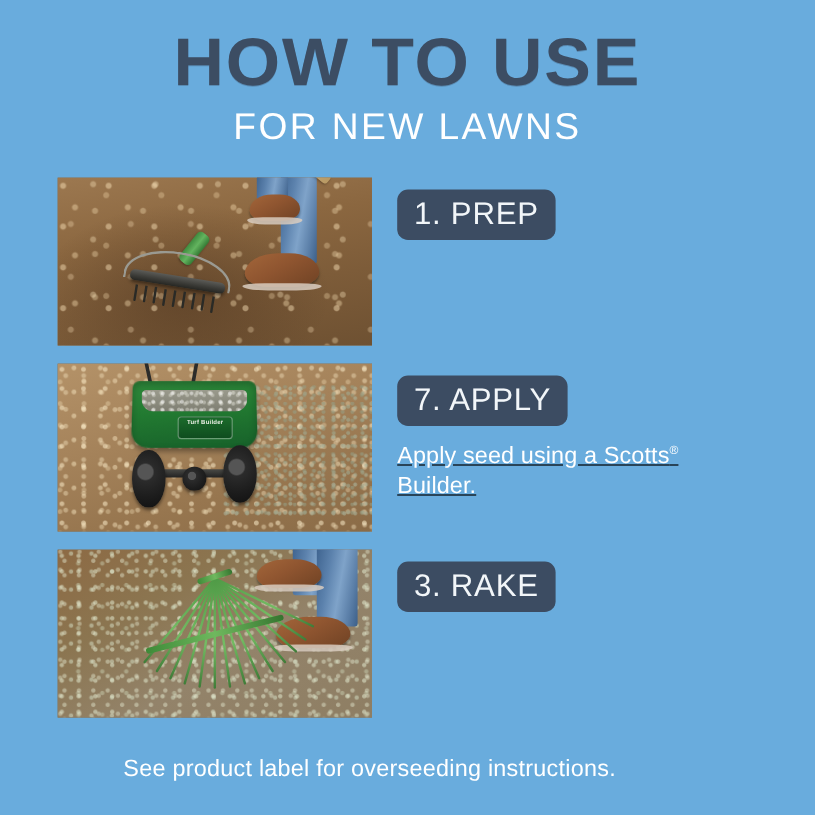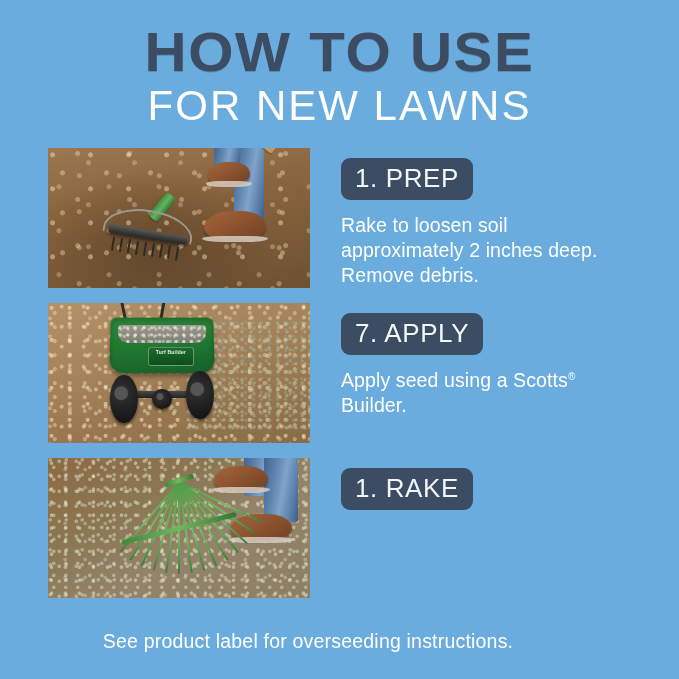--- a/index.html
+++ b/index.html
@@ -35,21 +35,21 @@
     font-weight: 700;
     letter-spacing: 1.5px;
     color: #3c4d63;
     line-height: 60px;
     margin: 0;
     transform: scaleX(1.04);
     text-shadow: 0 1px 0 rgba(60,77,99,0.35);
   }
   .subtitle {
     font-family: "Liberation Sans", sans-serif;
-    font-size: 42px;
+    font-size: 31px;
     font-weight: 400;
     letter-spacing: 2.0px;
     color: #ffffff;
     line-height: 36px;
     margin: 6px 0 0 0;
   }
 
   
   .steps {
     position: absolute;
@@ -250,22 +250,23 @@
       radial-gradient(circle at 22% 35%, rgba(170,175,150,0.8) 0 1.3px, transparent 2px),
       radial-gradient(circle at 68% 62%, rgba(160,168,142,0.75) 0 1.3px, transparent 2px),
       radial-gradient(circle at 45% 18%, rgba(150,158,132,0.7) 0 1.3px, transparent 2px);
     background-size: 9px 8px, 12px 11px, 8px 7px;
     opacity: 0.85;
   }
 
   
   .step-text {
     flex: 1 1 auto;
-    padding-left: 31px;
+    padding-left: 21px;
     padding-top: 10px;
+    text-decoration: underline;
   }
   .badge {
     display: inline-block;
     background: #3c4c62;
     color: #f2f6f9;
     font-family: "Liberation Sans", sans-serif;
     font-size: 26px;
     font-weight: 400;
     letter-spacing: 0.6px;
     line-height: 30px;
@@ -334,21 +335,20 @@
           <div class="tine" style="left:88px;top:93px;height:14px;transform:rotate(9deg);"></div>
           <div class="tine" style="left:96px;top:94px;height:14px;transform:rotate(9deg);"></div>
           <div class="tine" style="left:104px;top:95px;height:14px;transform:rotate(9deg);"></div>
           <div class="tine" style="left:112px;top:96px;height:14px;transform:rotate(9deg);"></div>
           <div class="tine" style="left:120px;top:97px;height:14px;transform:rotate(9deg);"></div>
           <div class="tine" style="left:128px;top:99px;height:14px;transform:rotate(9deg);"></div>
         </div>
       </div>
       <div class="step-text">
         <span class="badge">1. PREP</span>
-        <p class="desc">Rake to loosen soil approximately 2 inches deep. Remove debris.</p>
       </div>
     </div>
 
     <div class="step">
       <div class="photo">
         <div class="photo-inner">
           <div class="soil-b"></div>
           <div class="seed-spray" style="left:138px;top:18px;width:124px;height:110px;"></div>
 
           <div class="sp-handle" style="left:78px;top:-6px;height:32px;transform:rotate(-12deg);"></div>
@@ -394,21 +394,21 @@
             <div class="leaf-tine" style="transform:rotate(16deg);"></div>
             <div class="leaf-tine" style="transform:rotate(24deg);"></div>
             <div class="leaf-tine" style="transform:rotate(32deg);"></div>
             <div class="leaf-tine" style="transform:rotate(40deg);"></div>
             <div class="leaf-brace" style="left:-58px;top:44px;width:118px;transform:rotate(-14deg);"></div>
             <div class="leaf-brace" style="left:-14px;top:-4px;width:30px;transform:rotate(-18deg);"></div>
           </div>
         </div>
       </div>
       <div class="step-text">
-        <span class="badge">1. RAKE</span>
+        <span class="badge">3. RAKE</span>
       </div>
     </div>
 
   </div>
 
   <div class="footer">See product label for overseeding instructions.</div>
 
 </div>
 
 </body></html>

